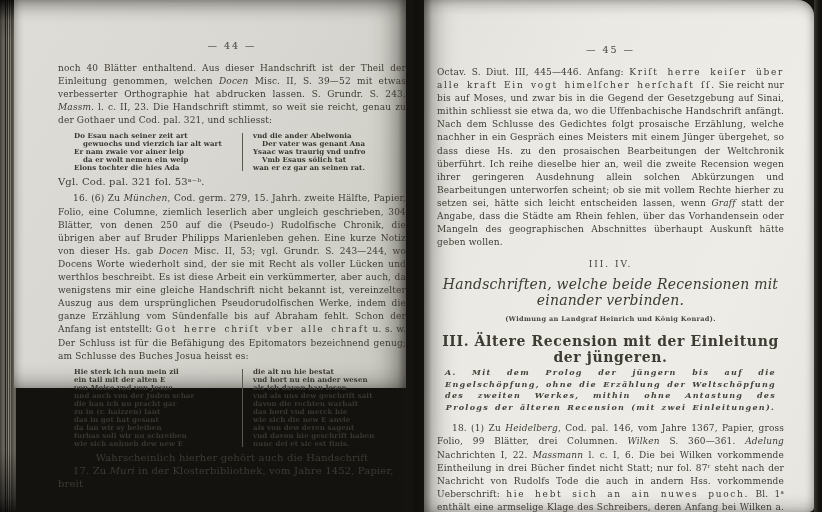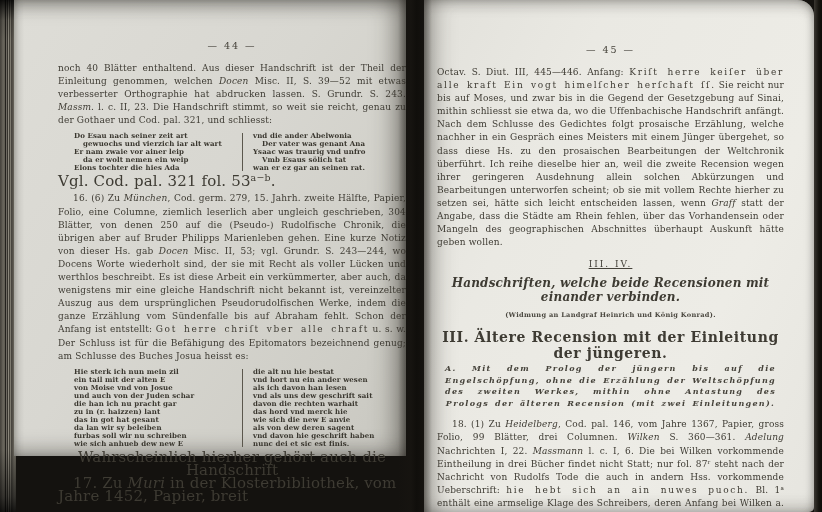--- a/index.html
+++ b/index.html
@@ -13,21 +13,21 @@
   
   .edge-left{
     position:absolute;left:0;top:0;width:16px;height:512px;
     background:
       linear-gradient(180deg,rgba(0,0,0,.85) 0%,rgba(0,0,0,.15) 4%,rgba(0,0,0,0) 8%,rgba(0,0,0,0) 88%,rgba(0,0,0,.5) 97%,rgba(0,0,0,.8) 100%),
       repeating-linear-gradient(90deg,#23211d 0px,#6e6a61 1px,#37342e 2px,#8b877c 3px,#45423a 4px,#9a968a 5.5px);
   }
 
   
   .page-left{
-    position:absolute;left:14px;top:0;width:392px;height:456px;
+    position:absolute;left:14px;top:0;width:392px;height:388px;
     background:linear-gradient(125deg,#deddd7 0%,#d8d7d1 45%,#cfcec7 80%,#c8c7c0 100%);
     box-shadow:
       inset -20px 0 26px -12px rgba(38,35,29,.6),
       inset 6px 0 10px -6px rgba(38,35,29,.45),
       inset 0 16px 20px -14px rgba(30,28,24,.55),
       inset 0 -18px 22px -16px rgba(30,28,24,.4);
   }
 
   
   .gutter{
@@ -65,25 +65,25 @@
   .verse{
     display:flex;align-items:stretch;margin:5px 0 3px 16px;
     font-size:7px;line-height:8px;font-weight:bold;color:#3a372f;letter-spacing:.1px;
   }
   .verse .vcol-l{width:158px;}
   .verse .vdiv{width:1px;background:#5b574d;margin:1px 10px;}
   .verse .vcol-r{flex:1;}
   .alt .vline:nth-child(even){padding-left:9px;}
   .vline{white-space:nowrap;}
 
-  .smallline{font-size:15px;line-height:13px;letter-spacing:.15px;}
+  .smallline{font-size:10px;line-height:13px;letter-spacing:.15px;}
   .centerline{text-align:center;}
 
-  .chap-num{text-align:center;font-size:9px;letter-spacing:2px;margin-top:10px;color:#45423a;text-decoration:underline;}
-  .chap-title{text-align:center;font-size:12px;font-weight:bold;font-style:italic;margin-top:7px;letter-spacing:.2px;}
+  .chap-num{text-align:center;font-size:9px;letter-spacing:2px;margin-top:10px;color:#45423a;}
+  .chap-title{text-align:center;font-size:14px;font-weight:normal;font-style:italic;margin-top:7px;letter-spacing:.2px;}
   .dedication{text-align:center;font-size:6.6px;font-weight:bold;margin-top:7px;letter-spacing:.3px;color:#4a473f;}
   .section-h{text-align:center;font-size:14px;font-weight:bold;margin-top:10px;letter-spacing:.6px;}
   .subsection{
     margin:2px 8px 0 8px;font-size:8px;line-height:11.5px;font-style:italic;font-weight:bold;
     letter-spacing:1.3px;word-spacing:2px;text-align:justify;text-align-last:center;color:#45423a;
   }
   .mt{margin-top:9px;}
   .mt-s{margin-top:4px;}
 </style>
 </head>

